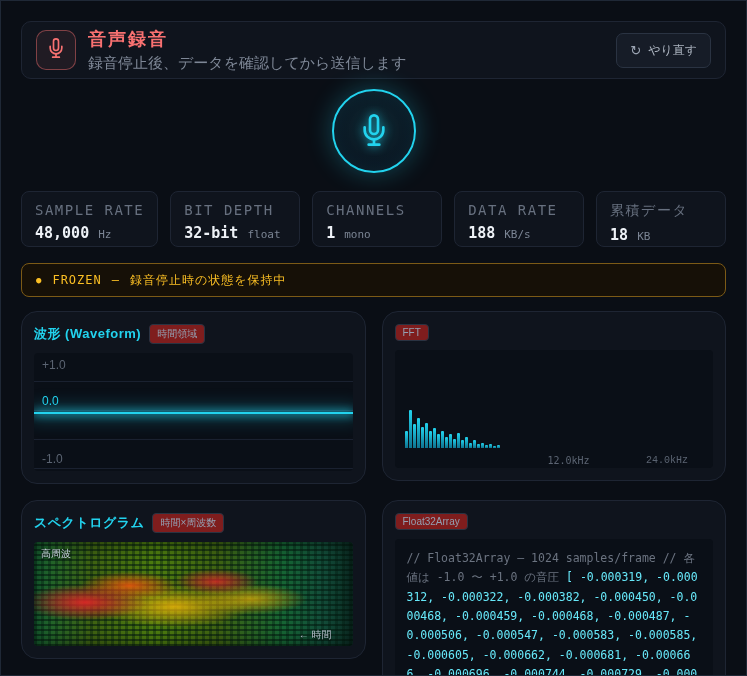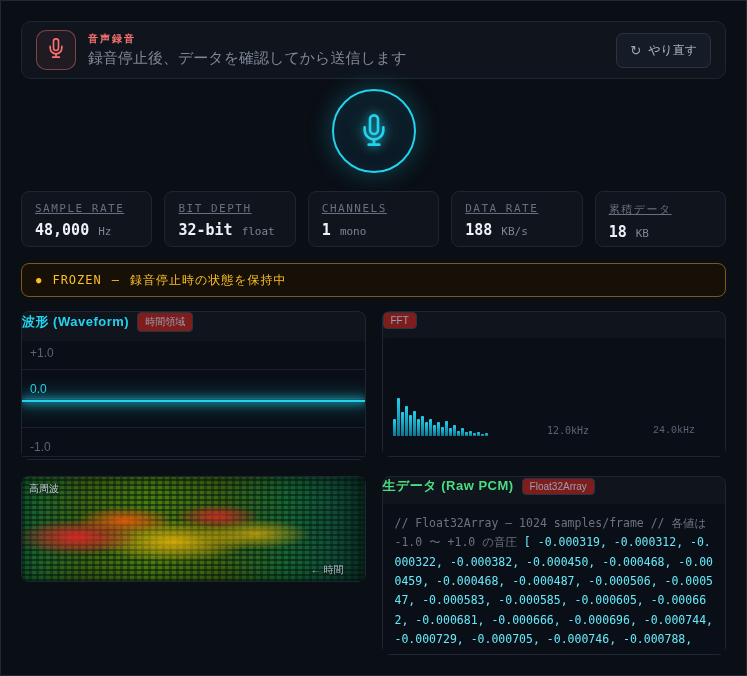--- a/index.html
+++ b/index.html
@@ -22,21 +22,21 @@
     padding: 10px 14px; height: 58px; margin-bottom: 10px;
   }
   .mic-chip {
     width: 40px; height: 40px; border-radius: 10px; flex: none;
     border: 1px solid rgba(248,113,113,.45);
     background: rgba(248,113,113,.08);
     display: flex; align-items: center; justify-content: center;
     color: #f87171;
   }
   .header-text { flex: 1; min-width: 0; }
-  .title { color: #f87171; font-weight: bold; font-size: 10px; letter-spacing: 2px; margin-bottom: 3px; }
+  .title { color: #f87171; font-weight: bold; font-size: 18px; letter-spacing: 2px; margin-bottom: 3px; }
   .subtitle { color: #7e8796; font-size: 15px; }
   .retry {
     display: flex; align-items: center; gap: 7px;
     background: #161c27; border: 1px solid #2a3342; border-radius: 7px;
     color: #aeb6c2; font-size: 12px; padding: 8px 13px; cursor: pointer;
     font-family: inherit;
   }
   .retry-ic { font-size: 13px; color: #9aa3b2; }
   
   .mic-row { display: flex; justify-content: center; margin: 10px 0 18px; }
@@ -49,41 +49,40 @@
   }
   .record-btn svg { filter: drop-shadow(0 0 5px rgba(34,211,238,.8)); }
   
   .stats { display: flex; gap: 12px; margin-bottom: 16px; }
   .stat {
     flex: 1; background: #0f141d; border: 1px solid #1e2533; border-radius: 8px;
     padding: 10px 13px; height: 56px;
   }
   .stat-label {
     font-family: "DejaVu Sans Mono", "Liberation Mono", monospace;
-    font-size: 11px; letter-spacing: 1.5px; color: #67707f; margin-bottom: 6px;
+    font-size: 14px; letter-spacing: 1.5px; color: #67707f; margin-bottom: 6px;
     white-space: nowrap;
-    text-decoration: underline;
   }
   .stat-value {
     font-family: "DejaVu Sans Mono", "Liberation Mono", monospace;
     font-size: 15px; font-weight: bold; color: #eef2f7; white-space: nowrap;
   }
   .stat-value .unit { font-size: 11px; font-weight: normal; color: #7b8594; }
   
   .banner {
     display: flex; align-items: center; gap: 10px;
     border: 1px solid #7c5a16; background: #161007; border-radius: 8px;
     height: 34px; padding: 0 14px; margin-bottom: 14px;
     font-family: "DejaVu Sans Mono", "Liberation Mono", monospace;
     font-size: 12px; color: #fbbf24; letter-spacing: 1px;
   }
   .banner .dot { font-size: 9px; line-height: 1; }
   
   .grid { display: grid; grid-template-columns: 1fr 1fr; gap: 16px; align-items: start; }
-  .panel { border-radius: 8px; padding: 0; }
+  .panel { border-radius: 16px; padding: 12px; }
   .panel-head { display: flex; align-items: center; gap: 8px; margin-bottom: 9px; }
   .p-title { font-weight: bold; font-size: 13px; letter-spacing: .5px; }
   .p-title.cyan { color: #22d3ee; }
   .p-title.green { color: #4ade80; }
   .badge {
     background: #7f1d1d; border: 1px solid #2a3342; border-radius: 4px;
     color: #94a0b2; font-size: 10px; padding: 2px 7px; white-space: nowrap;
   }
   .chart {
     position: relative; height: 118px; border-radius: 4px;
@@ -110,21 +109,21 @@
   
   .bars {
     position: absolute; left: 10px; bottom: 20px; height: 38px;
     display: flex; align-items: flex-end; gap: 1px;
   }
   .sbar {
     width: 3px; flex: none; border-radius: 1px 1px 0 0;
     background: linear-gradient(to top, #0e7490, #22d3ee);
   }
   .xtick {
-    position: absolute; bottom: 20px;
+    position: absolute; bottom: 2px;
     font-family: "DejaVu Sans Mono", "Liberation Mono", monospace;
     font-size: 10px; color: #5b6472;
   }
   .xtick.mid { left: 48%; }
   .xtick.right { left: 79%; font-family: Liberation Mono, monospace; }
   
   .spectrogram {
     position: relative; height: 104px; border-radius: 4px; overflow: hidden;
     background:
       radial-gradient(90px 26px at 16% 58%, rgba(220,38,38,.95), rgba(220,38,38,0) 70%),
@@ -282,29 +281,32 @@
             <div class="sbar" style="height: 4px;"></div>
             <div class="sbar" style="height: 2px;"></div>
             <div class="sbar" style="height: 3px;"></div>
           </div>
         <span class="xtick mid">12.0kHz</span>
         <span class="xtick right">24.0kHz</span>
       </div>
     </section>
 
     <section class="panel card">
+      <div class="panel-head">
+        <span class="p-title cyan">スペクトログラム</span>
+        <span class="badge">時間×周波数</span>
+      </div>
       <div class="spectrogram">
         <span class="sg-label topleft">高周波</span>
         <span class="sg-label botright">← 時間</span>
       </div>
     </section>
 
     <section class="panel card">
       <div class="panel-head">
-        <span class="p-title green">生データ (Raw PCM)</span>
         <span class="badge">Float32Array</span>
       </div>
       <div class="rawbox">
         <span class="cmt">// Float32Array — 1024 samples/frame // 各値は -1.0 〜 +1.0 の音圧 </span><span class="vals">[ -0.000319, -0.000312, -0.000322, -0.000382, -0.000450, -0.000468, -0.000459, -0.000468, -0.000487, -0.000506, -0.000547, -0.000583, -0.000585, -0.000605, -0.000662, -0.000681, -0.000666, -0.000696, -0.000744, -0.000729, -0.000705, -0.000746, -0.000788, ...</span>
       </div>
     </section>
 
   </div>
 </div>
 

